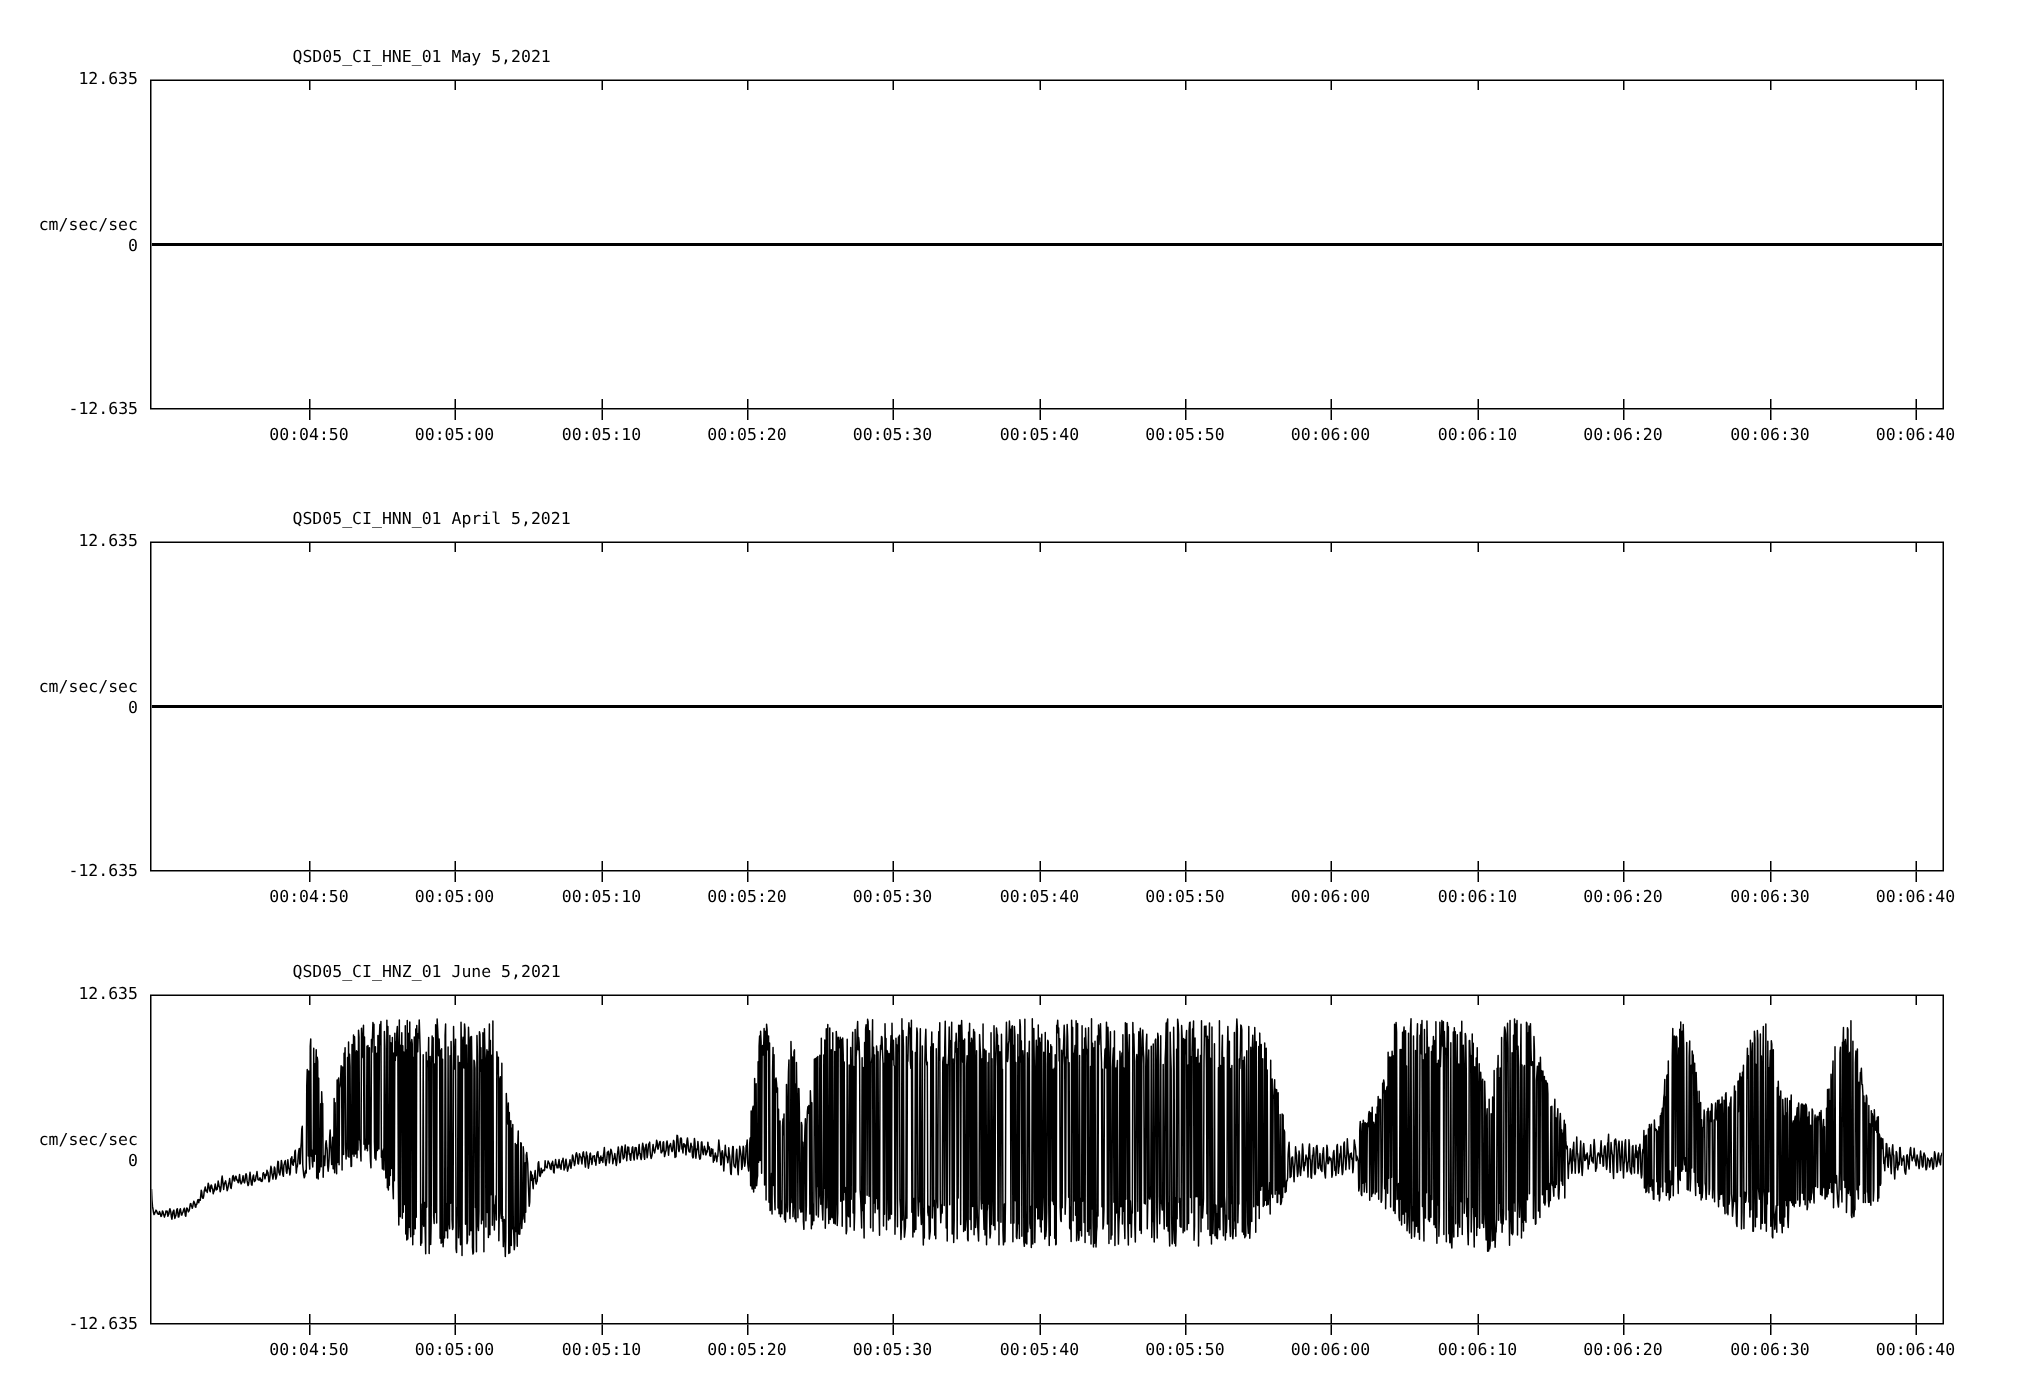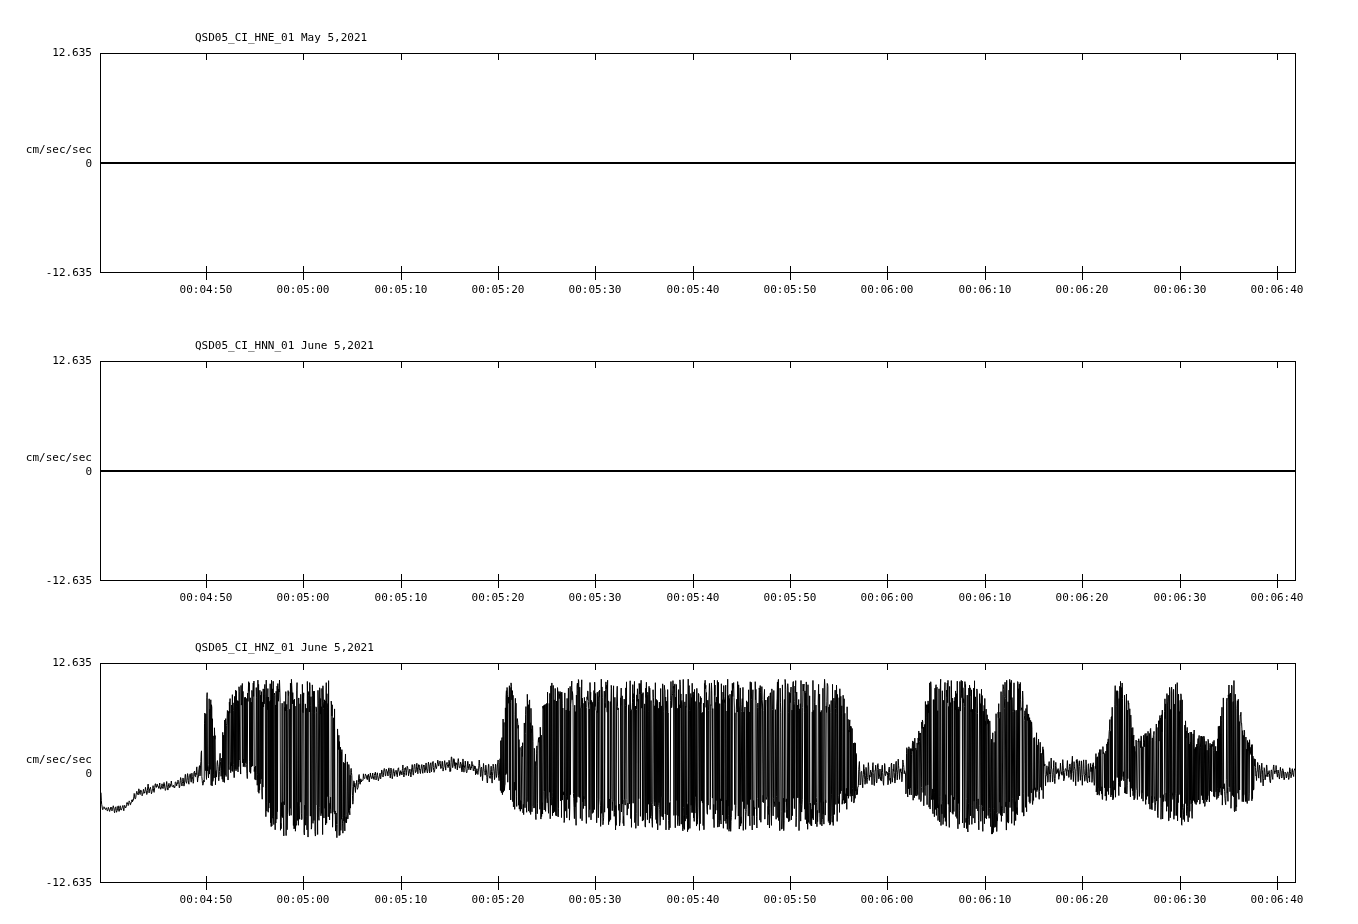--- a/index.html
+++ b/index.html
@@ -184,21 +184,21 @@
         <div class="tick" style="left: 982px;"></div>
         <div class="tick-label" style="left: 982px;">00:06:20</div>
         <div class="tick" style="left: 1080px;"></div>
         <div class="tick-label" style="left: 1080px;">00:06:30</div>
         <div class="tick" style="left: 1177px;"></div>
         <div class="tick-label" style="left: 1177px;">00:06:40</div>
       </div>
   </div>
 
   <div class="panel panel-2">
-    <div class="panel-title">QSD05_CI_HNN_01  June 5,2021</div>
+    <div class="panel-title">QSD05_CI_HNN_01  April 5,2021</div>
     <div class="ylabel-top">12.635</div>
     <div class="ylabel-unit">cm/sec/sec</div>
     <div class="ylabel-zero">0</div>
     <div class="ylabel-bot">-12.635</div>
     <div class="plot-frame">
       <svg class="trace" width="1194" height="218" viewBox="0 0 1194 218" preserveAspectRatio="none">
         <line x1="0" y1="109" x2="1194" y2="109" stroke="#000000" stroke-width="2"></line>
       </svg>
     <div class="inner-tick-top" style="left: 105px;"></div>
         <div class="inner-tick-bottom" style="left: 105px;"></div>

